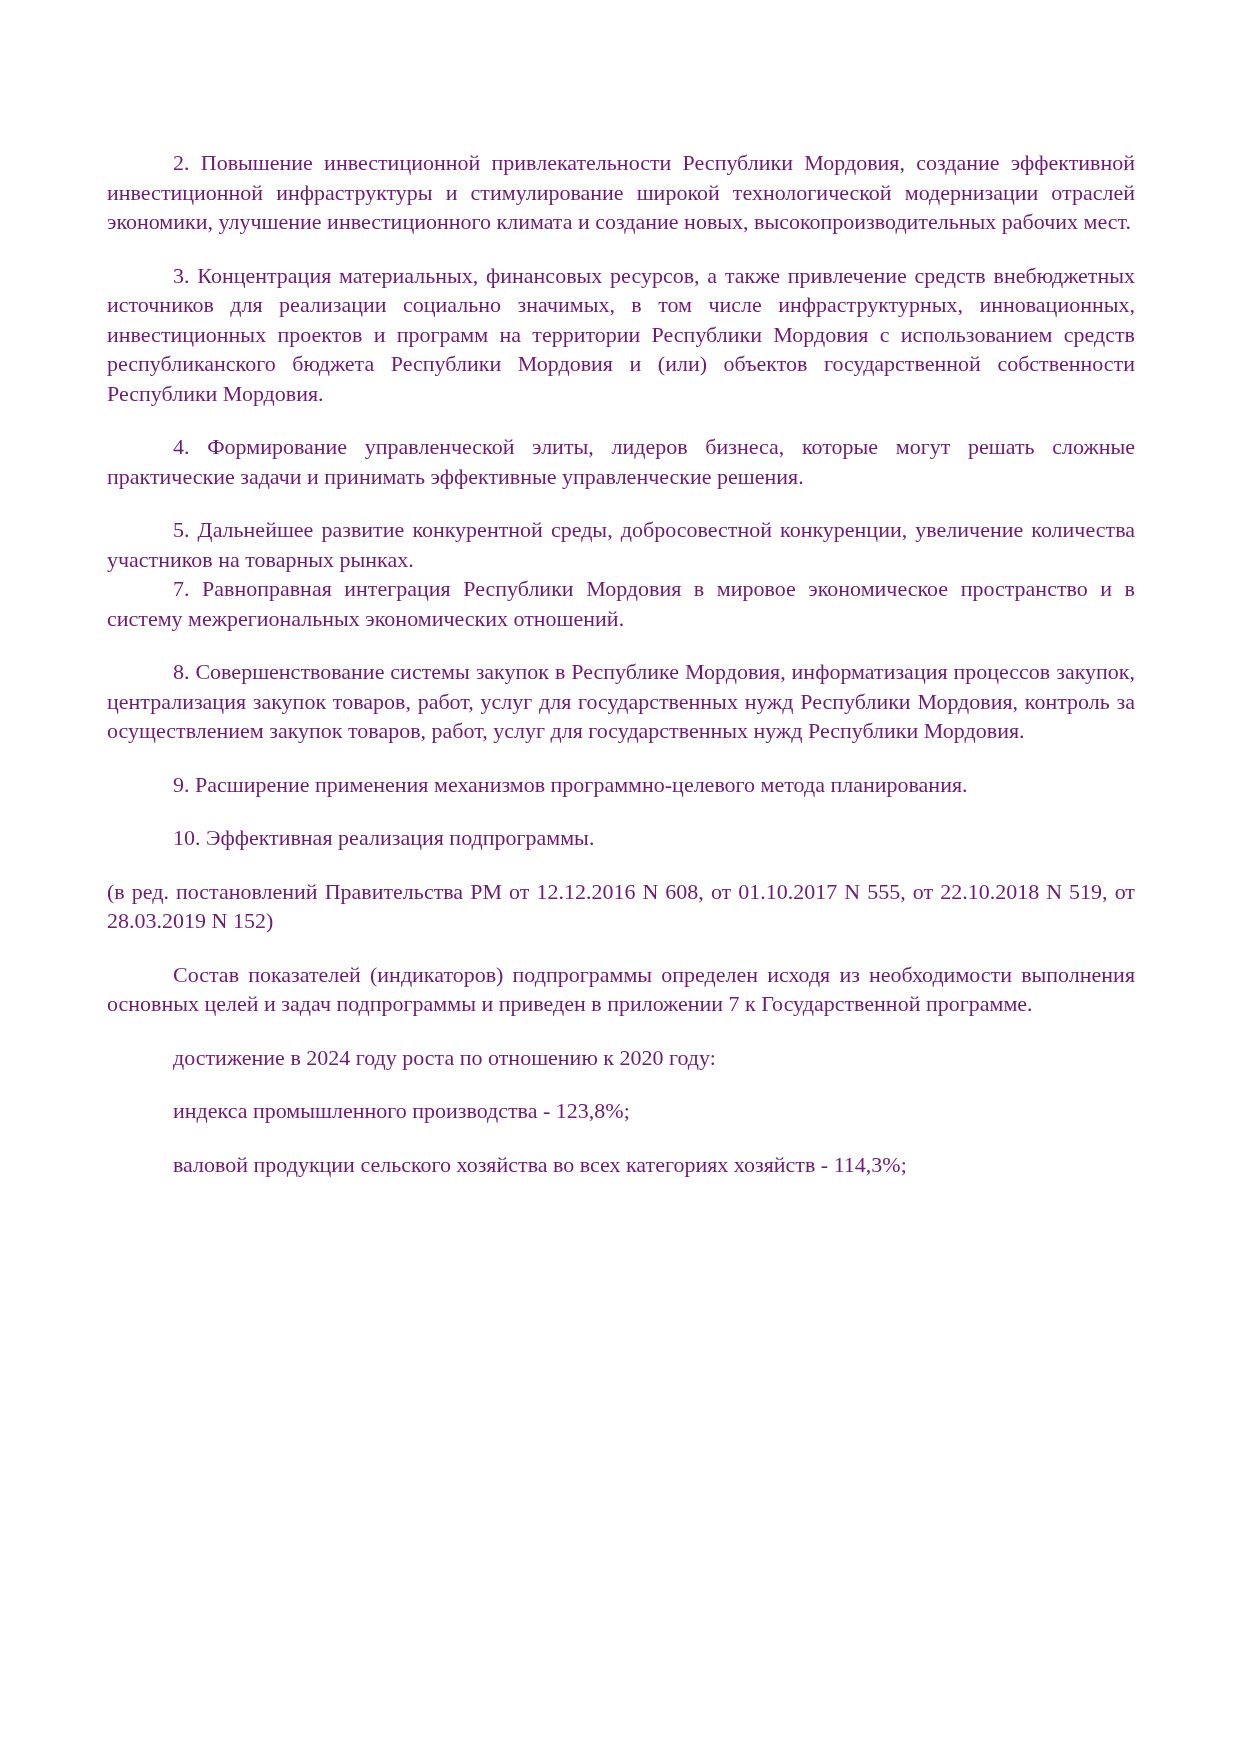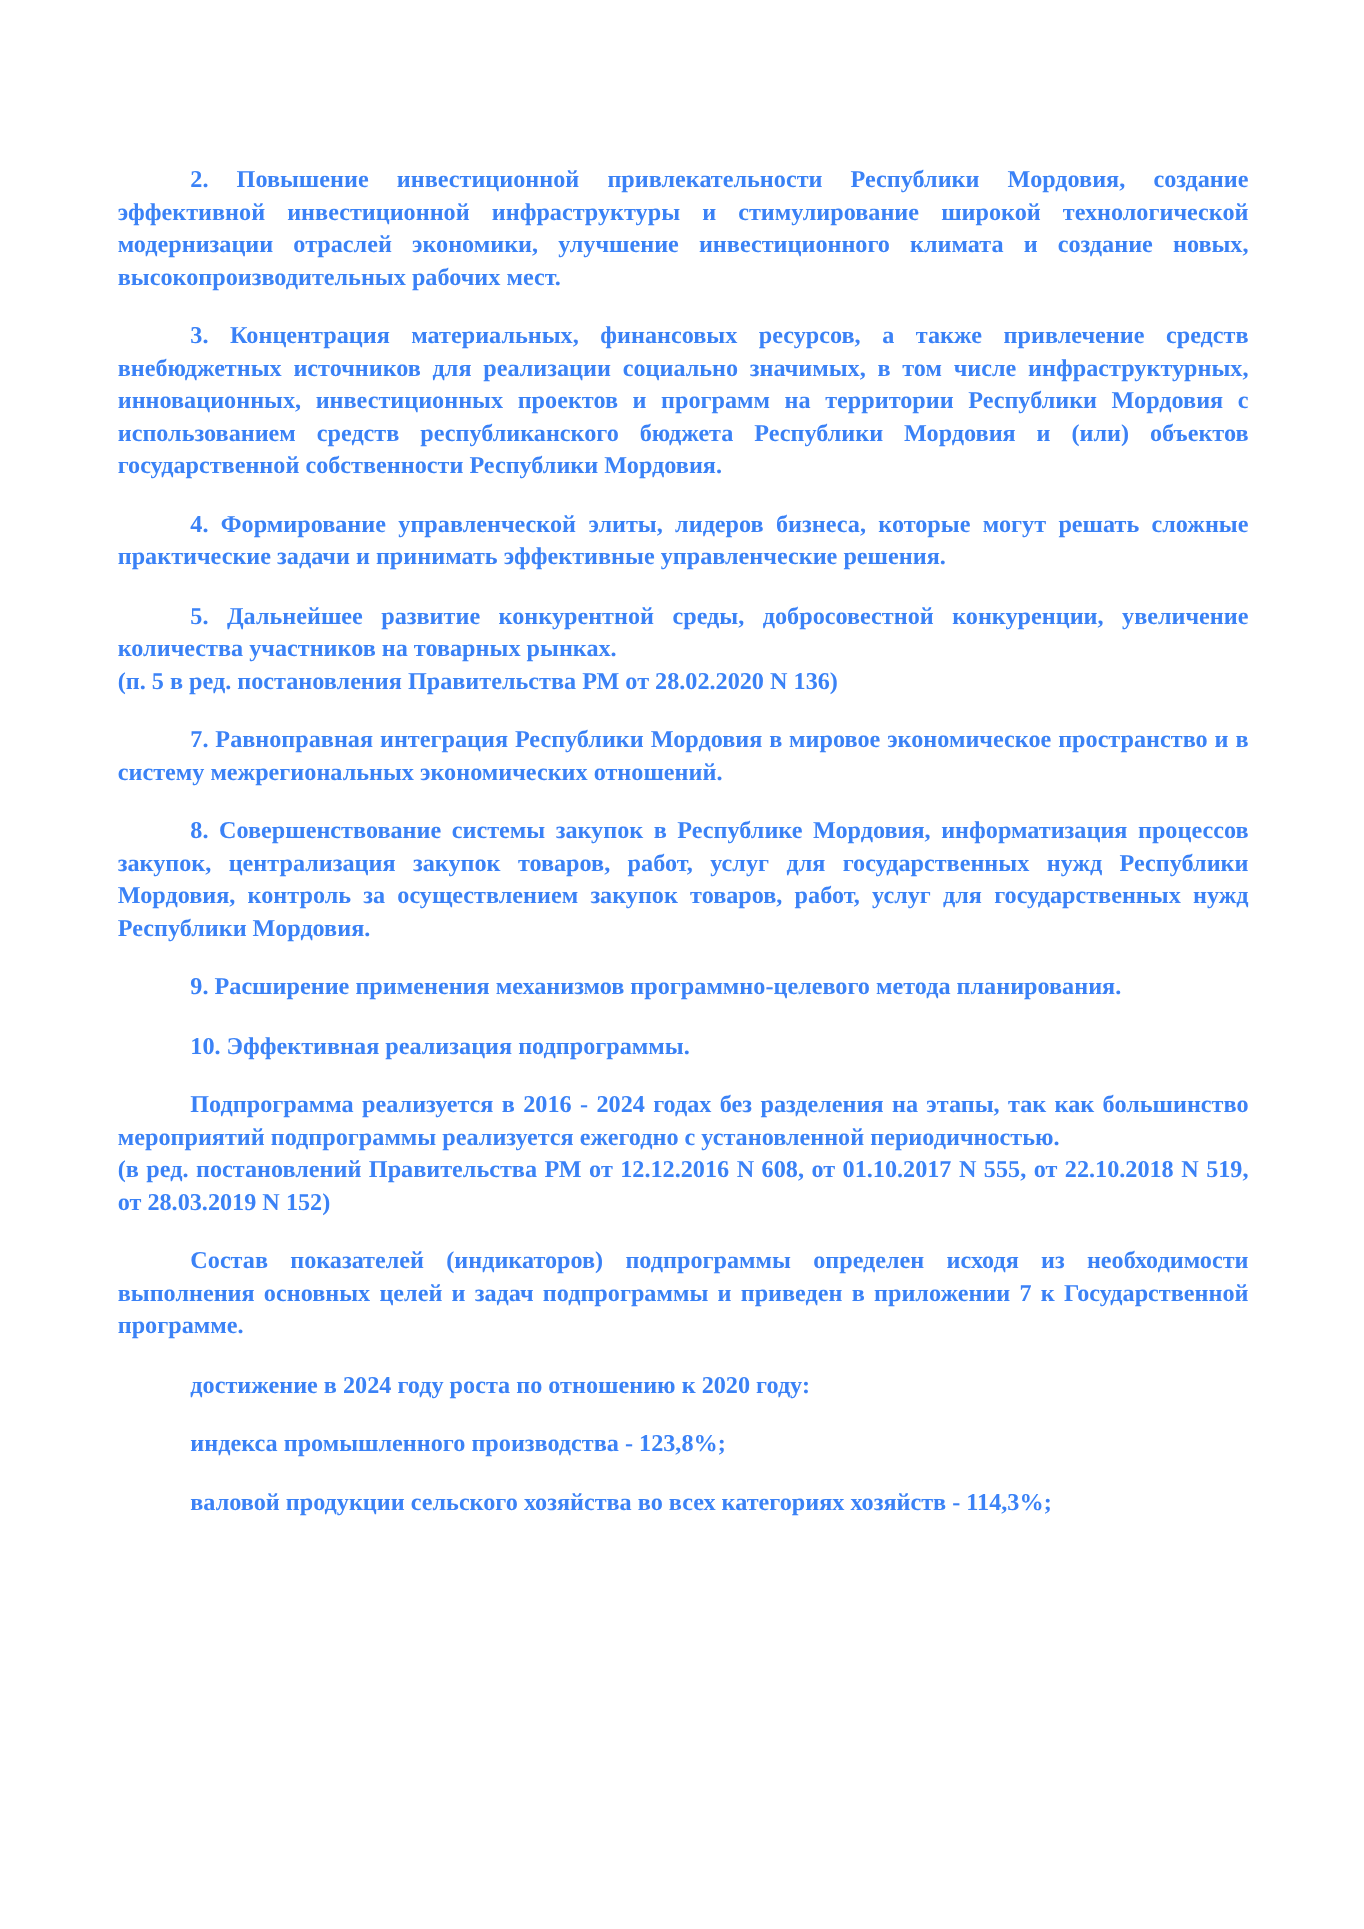--- a/index.html
+++ b/index.html
@@ -11,22 +11,21 @@
     position: relative;
     width: 1240px;
     height: 1754px;
     box-sizing: border-box;
     background: #ffffff;
     padding: 148px 105px 0 107px;
     overflow: hidden;
     font-family: "Liberation Serif", "DejaVu Serif", serif;
     font-size: 22px;
     line-height: 29.5px;
-    color: #3b82f6;
-    font-weight: bold;
+    color: #701a75;
   }
   .para {
     margin: 0 0 24px 0;
     text-align: justify;
     text-indent: 66px;
   }
   .para.attached {
     margin-bottom: 0;
   }
   .note {
@@ -36,24 +35,22 @@
   }
 </style>
 </head>
 <body>
 
 <div class="page">
   <p class="para">2. Повышение инвестиционной привлекательности Республики Мордовия, создание эффективной инвестиционной инфраструктуры и стимулирование широкой технологической модернизации отраслей экономики, улучшение инвестиционного климата и создание новых, высокопроизводительных рабочих мест.</p>
   <p class="para">3. Концентрация материальных, финансовых ресурсов, а также привлечение средств внебюджетных источников для реализации социально значимых, в том числе инфраструктурных, инновационных, инвестиционных проектов и программ на территории Республики Мордовия с использованием средств республиканского бюджета Республики Мордовия и (или) объектов государственной собственности Республики Мордовия.</p>
   <p class="para">4. Формирование управленческой элиты, лидеров бизнеса, которые могут решать сложные практические задачи и принимать эффективные управленческие решения.</p>
   <p class="para attached">5. Дальнейшее развитие конкурентной среды, добросовестной конкуренции, увеличение количества участников на товарных рынках.</p>
-  <p class="note">(п. 5 в ред. постановления Правительства РМ от 28.02.2020 N 136)</p>
   <p class="para">7. Равноправная интеграция Республики Мордовия в мировое экономическое пространство и в систему межрегиональных экономических отношений.</p>
   <p class="para">8. Совершенствование системы закупок в Республике Мордовия, информатизация процессов закупок, централизация закупок товаров, работ, услуг для государственных нужд Республики Мордовия, контроль за осуществлением закупок товаров, работ, услуг для государственных нужд Республики Мордовия.</p>
   <p class="para">9. Расширение применения механизмов программно-целевого метода планирования.</p>
   <p class="para">10. Эффективная реализация подпрограммы.</p>
-  <p class="para attached">Подпрограмма реализуется в 2016 - 2024 годах без разделения на этапы, так как большинство мероприятий подпрограммы реализуется ежегодно с установленной периодичностью.</p>
   <p class="note">(в ред. постановлений Правительства РМ от 12.12.2016 N 608, от 01.10.2017 N 555, от 22.10.2018 N 519, от 28.03.2019 N 152)</p>
   <p class="para">Состав показателей (индикаторов) подпрограммы определен исходя из необходимости выполнения основных целей и задач подпрограммы и приведен в приложении 7 к Государственной программе.</p>
   <p class="para">достижение в 2024 году роста по отношению к 2020 году:</p>
   <p class="para">индекса промышленного производства - 123,8%;</p>
   <p class="para">валовой продукции сельского хозяйства во всех категориях хозяйств - 114,3%;</p>
 </div>
 
 </body></html>

